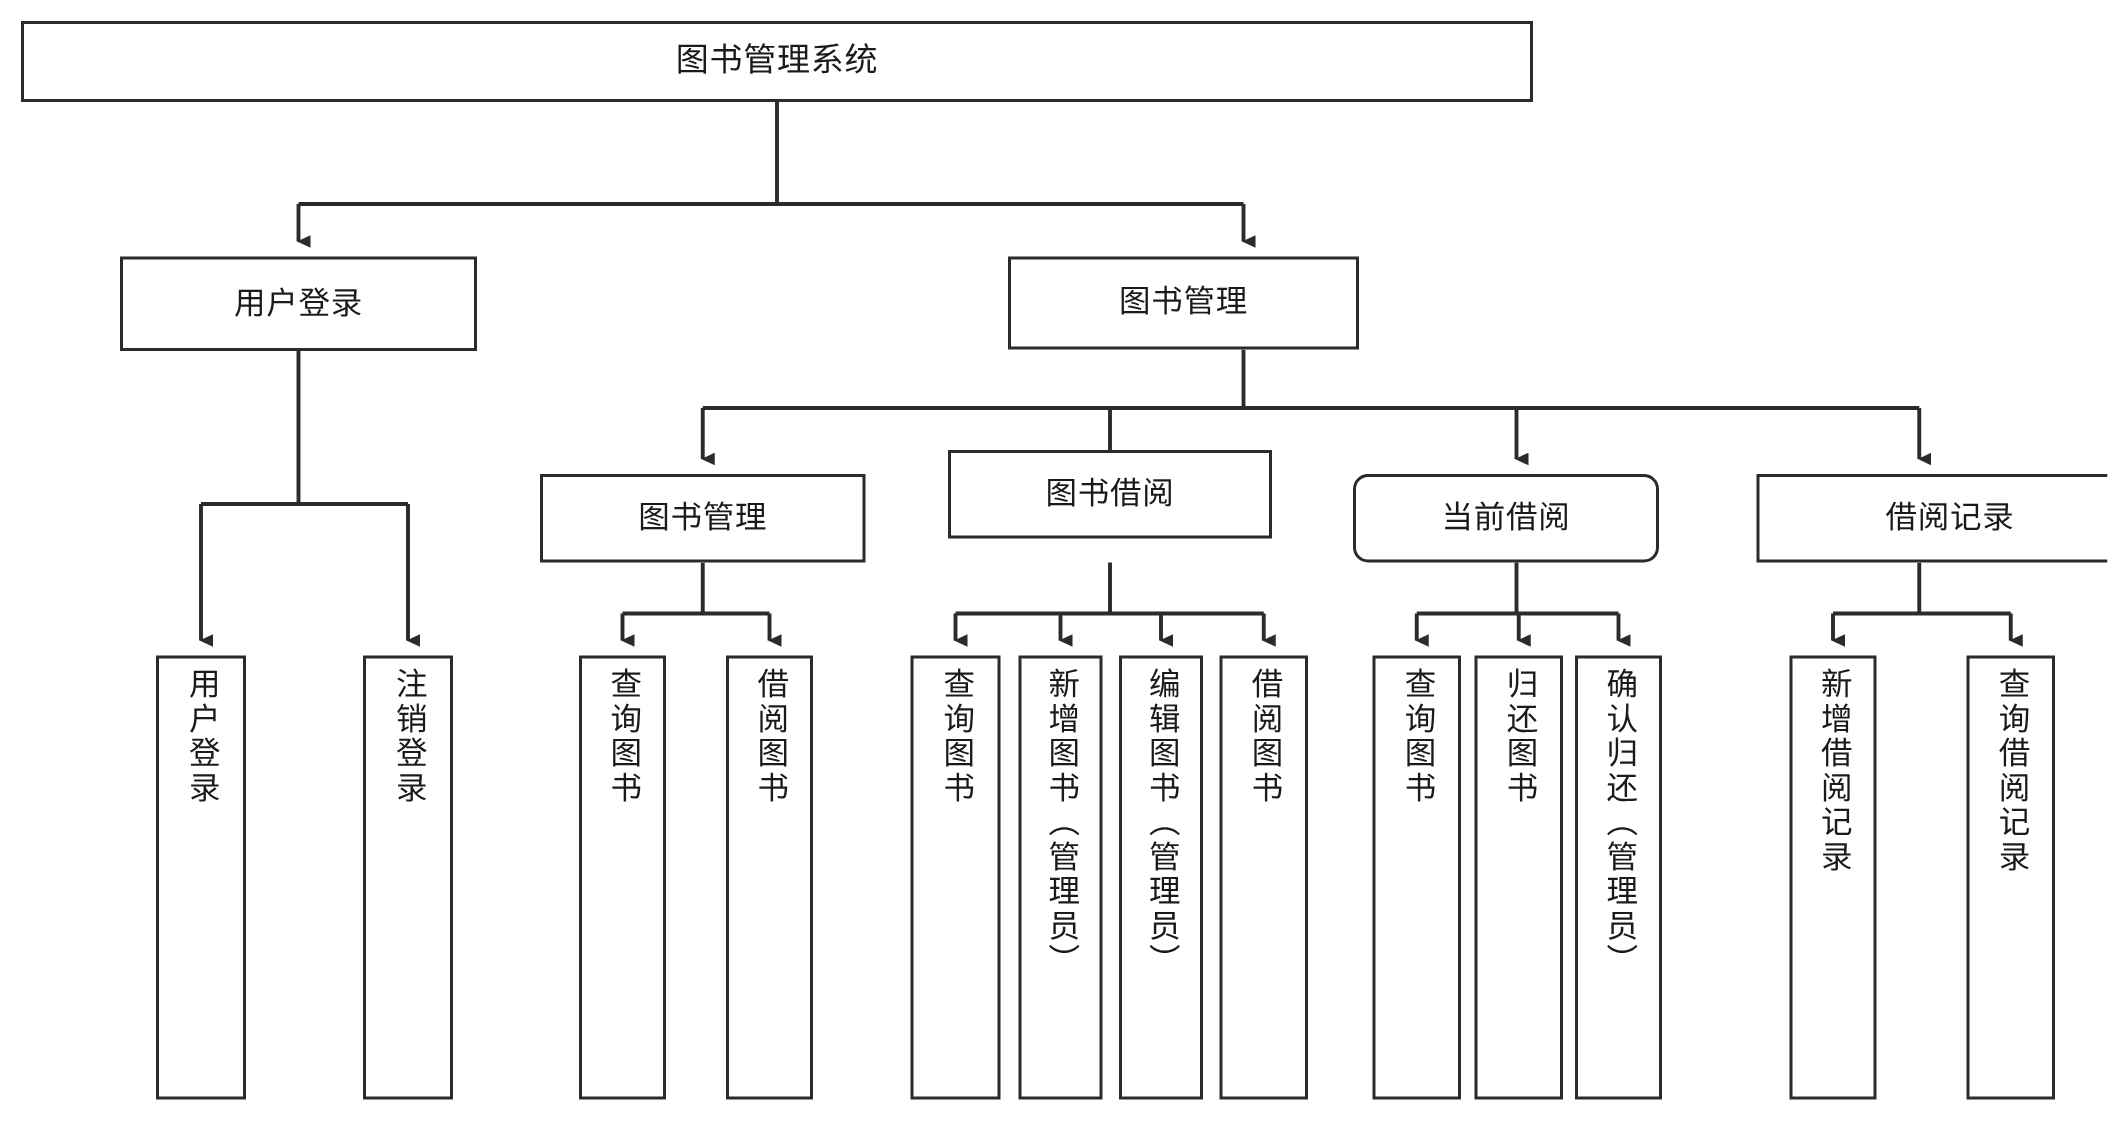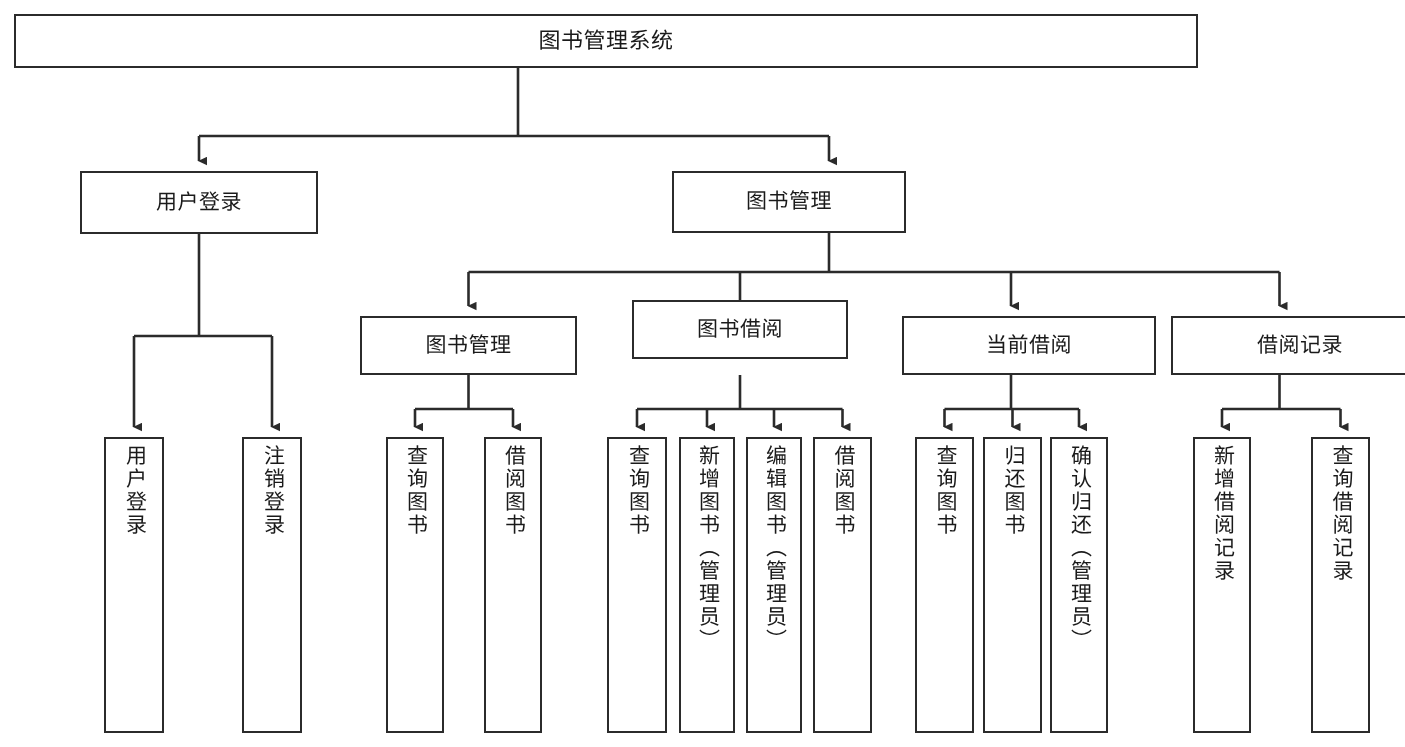--- a/index.html
+++ b/index.html
@@ -111,36 +111,36 @@
         <path d="M1012.5,409 L1012.5,427" marker-end="url(#arrowhead)"></path>
         <path d="M1079,409 L1079,427" marker-end="url(#arrowhead)"></path>
         <path d="M1279.5,375 L1279.5,409"></path>
         <path d="M1222,409 L1340.5,409"></path>
         <path d="M1222,409 L1222,427" marker-end="url(#arrowhead)"></path>
         <path d="M1340.5,409 L1340.5,427" marker-end="url(#arrowhead)"></path>
       </g>
   </svg>
 
   <div id="nodes-layer">
-      <div class="node horizontal root" style="left: 14px; top: 14px; width: 1184px; height: 54px;">
+      <div class="node horizontal root" style="left: 14px; top: 14px; width: 1008px; height: 54px;">
         <span class="node-label">图书管理系统</span>
       </div>
       <div class="node horizontal" style="left: 80px; top: 171px; width: 238px; height: 63px;">
         <span class="node-label">用户登录</span>
       </div>
       <div class="node horizontal" style="left: 672px; top: 171px; width: 234px; height: 62px; justify-content: center;">
         <span class="node-label">图书管理</span>
       </div>
       <div class="node horizontal" style="left: 360px; top: 316px; width: 217px; height: 59px;">
         <span class="node-label">图书管理</span>
       </div>
       <div class="node horizontal" style="left: 632px; top: 300px; width: 216px; height: 59px;">
         <span class="node-label">图书借阅</span>
       </div>
-      <div class="node horizontal" style="left: 902px; top: 316px; width: 254px; height: 59px;">
+      <div class="node horizontal" style="left: 902px; top: 316px; width: 204px; height: 59px; border-radius: 10px;">
         <span class="node-label">当前借阅</span>
       </div>
       <div class="node horizontal" style="left: 1171px; top: 316px; width: 258px; height: 59px;">
         <span class="node-label">借阅记录</span>
       </div>
       <div class="node vertical" style="left: 104px; top: 437px; width: 60px; height: 296px;">
         <span class="node-label">用户登录</span>
       </div>
       <div class="node vertical" style="left: 242px; top: 437px; width: 60px; height: 296px;">
         <span class="node-label">注销登录</span>

